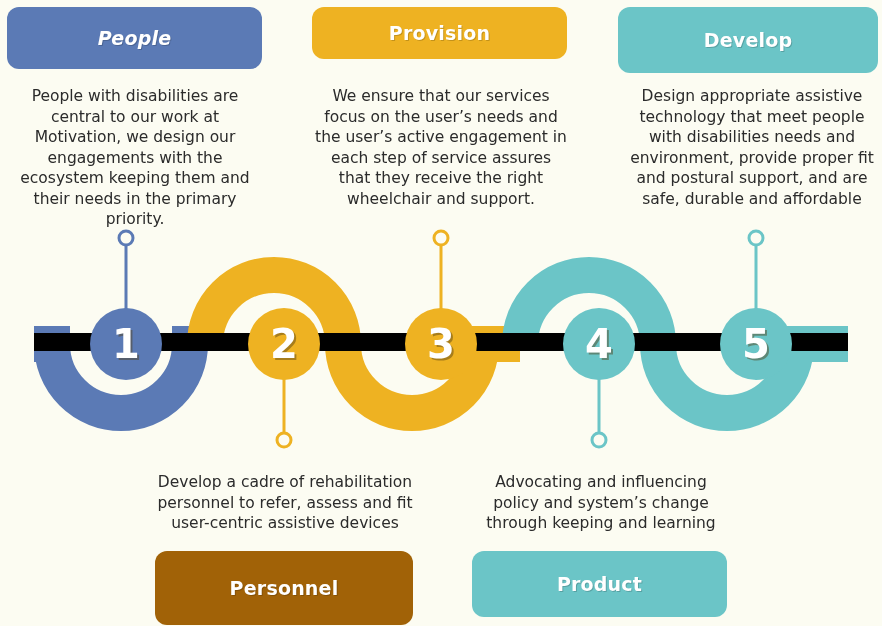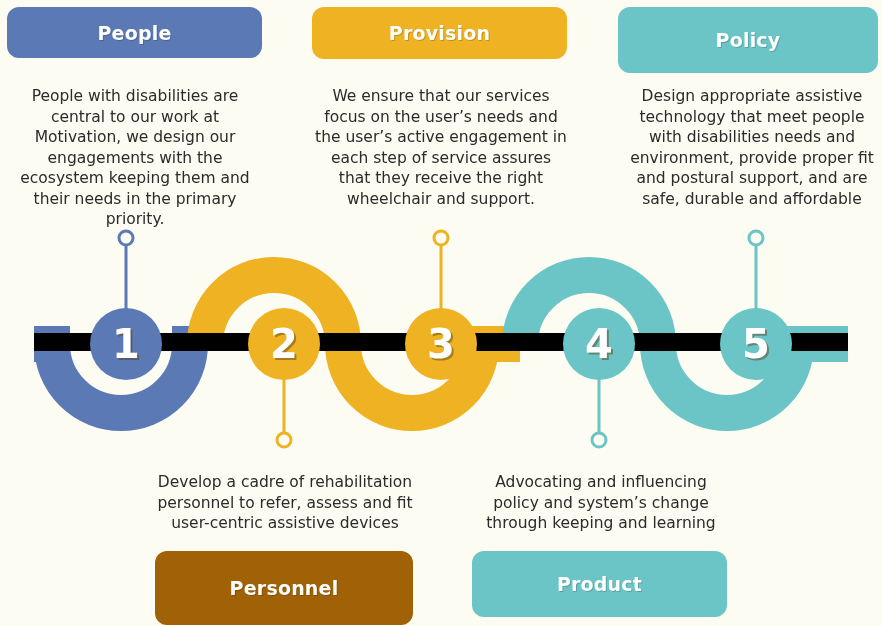--- a/index.html
+++ b/index.html
@@ -32,21 +32,21 @@
   }
   .card-label {
     font-size: 19px;
     font-weight: bold;
     color: #ffffff;
     letter-spacing: 0.2px;
     text-shadow: 1px 1px 0 rgba(0,0,0,0.18);
     font-family: "DejaVu Sans", sans-serif;
   }
 
-  .card-people   { left: 7px;   top: 7px;  width: 255px; height: 51px; background: #5B7AB5; }
+  .card-people   { left: 7px;   top: 7px;  width: 255px; height: 62px; background: #5B7AB5; font-style: italic; }
   .card-provision{ left: 312px; top: 7px;  width: 255px; height: 52px; background: #EEB222; }
   .card-product  { left: 618px; top: 7px;  width: 260px; height: 66px; background: #6BC5C7; }
 
   .card-personnel{ left: 155px; top: 551px; width: 258px; height: 74px; background: #a16207; }
   .card-policy   { left: 472px; top: 551px; width: 255px; height: 66px; background: #6BC5C7; }
 
   
   .desc {
     position: absolute;
     text-align: center;
@@ -94,21 +94,21 @@
 
 <div class="stage">
 
   <div class="card card-people">
     <span class="card-label">People</span>
   </div>
   <div class="card card-provision">
     <span class="card-label">Provision</span>
   </div>
   <div class="card card-product">
-    <span class="card-label">Policy</span>
+    <span class="card-label">Develop</span>
   </div>
 
   <div class="desc desc-provision">We ensure that our services focus on the user’s needs and the user’s active engagement in each step of service assures that they receive the right wheelchair and support.</div>
   <div class="desc desc-people">People with disabilities are central to our work at Motivation, we design our engagements with the ecosystem keeping them and their needs in the primary priority.</div>
   <div class="desc desc-product">Design appropriate assistive technology that meet people with disabilities needs and environment, provide proper fit and postural support, and are safe, durable and affordable</div>
 
   <svg class="wave-svg" viewBox="0 0 882 626">
 
     <g fill="none" stroke-width="36" stroke-linecap="butt">
 

